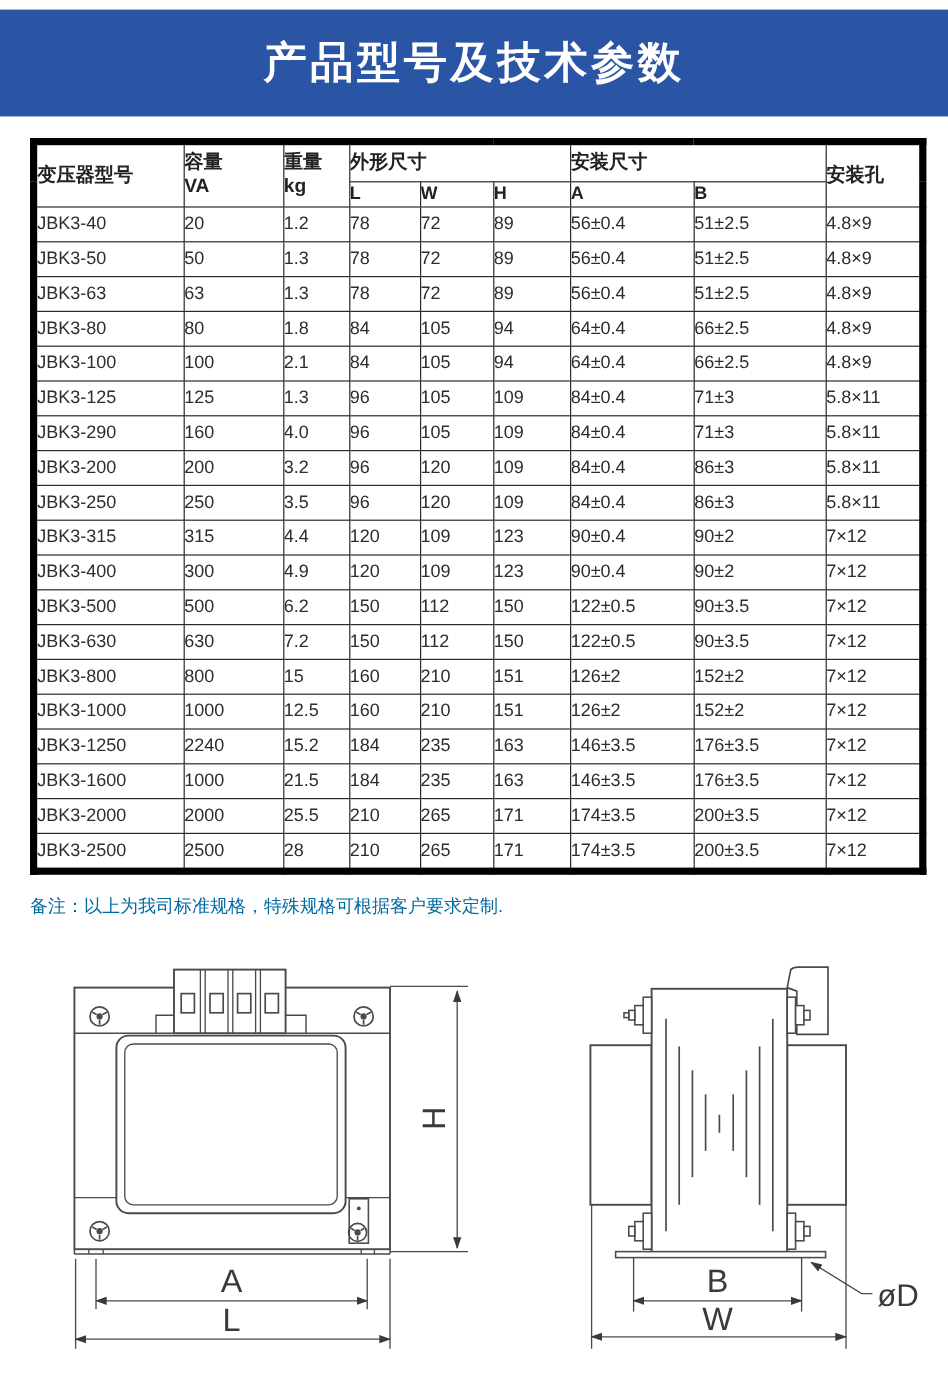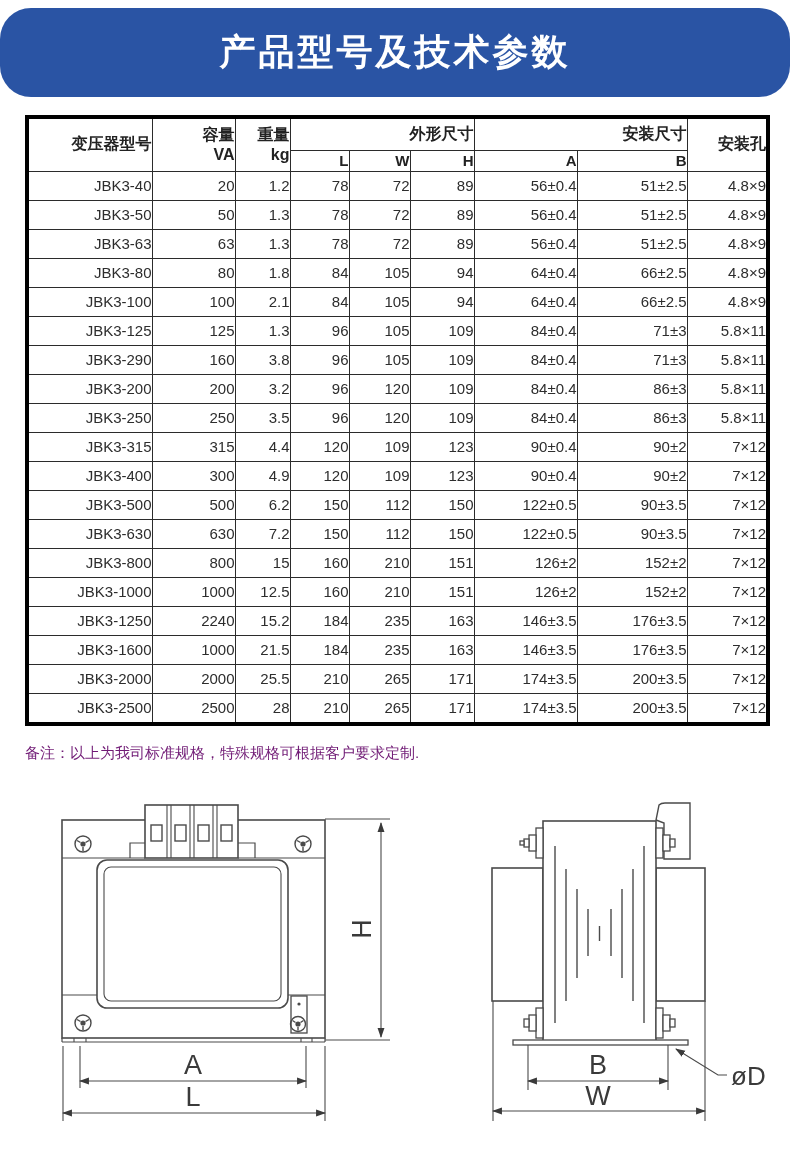--- a/index.html
+++ b/index.html
@@ -2,41 +2,41 @@
 <html><head>
 <meta charset="utf-8">
 <style>
   html,body{margin:0;padding:0;background:#fff;}
   body{
     width:790px;height:1151px;overflow:hidden;position:relative;
     font-family:"Liberation Sans","DejaVu Sans",sans-serif;color:#2d2d2d;
   }
   .banner{
     margin-top:8px;height:89px;background:#2a54a4;
-    display:flex;align-items:center;justify-content:center;border-radius:31px;
+    display:flex;align-items:center;justify-content:center;
   }
   .banner h1{
     margin:0;color:#ffffff;font-size:36px;font-weight:700;letter-spacing:3px;
   }
   table.spec-table{
     margin:18px 0 0 25px;width:741px;border-collapse:collapse;table-layout:fixed;
-    text-align:right;border:4px solid #000000;
+    text-align:left;border:6px solid #000000;
   }
   table.spec-table th,table.spec-table td{
     border:1px solid #2b2b2b;padding:0;vertical-align:middle;
     overflow:hidden;white-space:nowrap;
   }
   table.spec-table th{font-size:16px;font-weight:700;color:#222;}
   table.spec-table td{font-size:15px;font-weight:400;height:28px;color:#2d2d2d;}
   tr.hdr-top{height:33px;}
   tr.hdr-sub{height:21px;}
   tr.hdr-sub th{font-size:15px;}
   .two-line{line-height:1.25;}
   .note{
-    margin:16px 0 0 25px;font-size:15px;color:#701a75;height:21px;line-height:21px;
+    margin:16px 0 0 25px;font-size:15px;color:#0369a1;height:21px;line-height:21px;
   }
   svg.drawing{display:block;margin-top:20px;}
   svg text{font-family:"Liberation Sans","DejaVu Sans",sans-serif;fill:#3a3a3a;}
 </style>
 </head>
 <body>
 
 <div class="banner">
   <h1>产品型号及技术参数</h1>
 </div>
@@ -150,21 +150,21 @@
         <td>105</td>
         <td>109</td>
         <td>84±0.4</td>
         <td>71±3</td>
         <td>5.8×11</td>
       </tr>
 
       <tr>
         <td>JBK3-290</td>
         <td>160</td>
-        <td>3.8</td>
+        <td>4.0</td>
         <td>96</td>
         <td>105</td>
         <td>109</td>
         <td>84±0.4</td>
         <td>71±3</td>
         <td>5.8×11</td>
       </tr>
 
       <tr>
         <td>JBK3-200</td>

